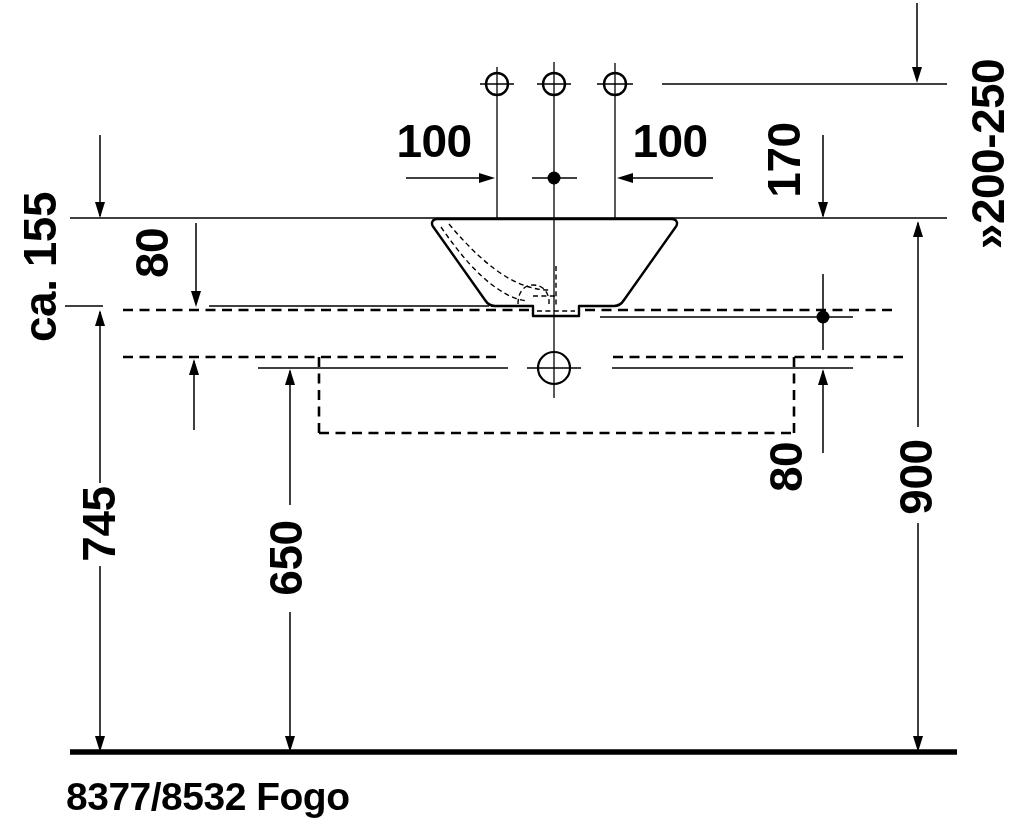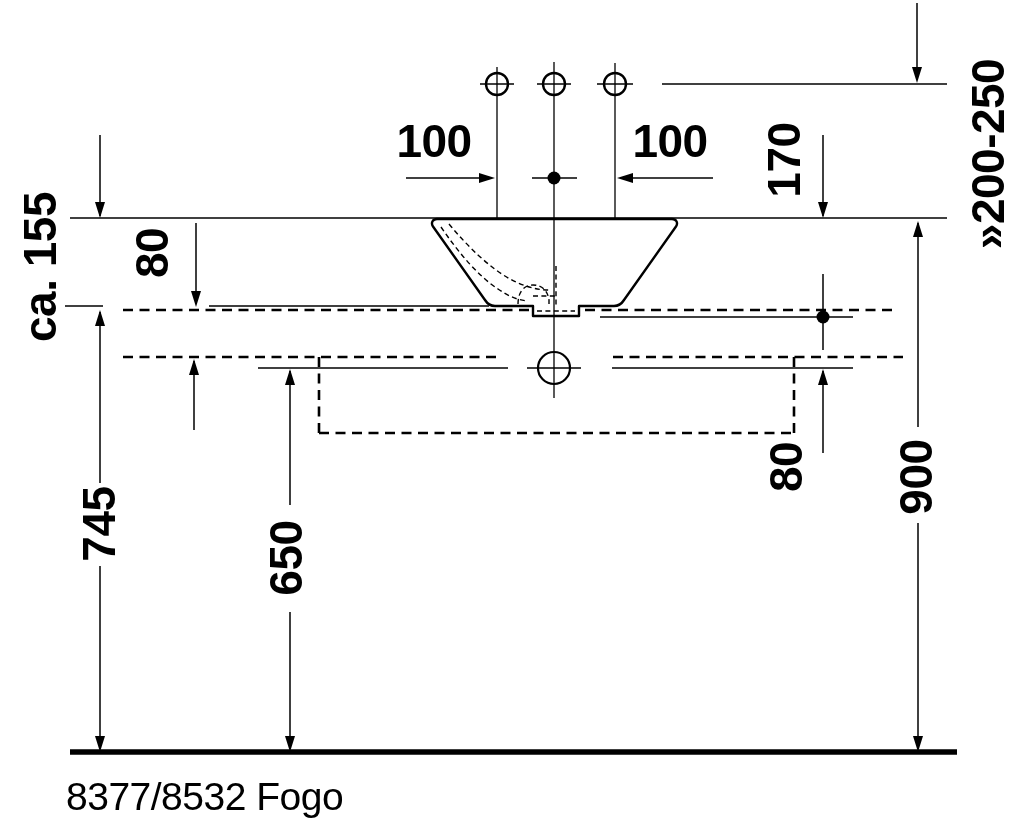--- a/index.html
+++ b/index.html
@@ -8,21 +8,21 @@
     font-family:"Liberation Sans","DejaVu Sans",sans-serif;overflow:hidden;
   }
   #drawing-svg{position:absolute;left:0;top:0;}
   .dim-label{
     position:absolute;font-weight:bold;font-size:46px;color:#000;
     white-space:nowrap;line-height:1;letter-spacing:-0.5px;
     transform:translate(-50%,-50%);
   }
   .dim-label.rot{transform:translate(-50%,-50%) rotate(-90deg);}
   .drawing-title{
-    position:absolute;left:66px;top:777px;font-weight:normal;font-size:39px;
+    position:absolute;left:66px;top:777px;font-weight:bold;font-size:39px;
     color:#000;white-space:nowrap;line-height:1;letter-spacing:-0.5px;
   }
 </style>
 </head>
 <body>
 
 <div id="stage">
 
   <svg id="drawing-svg" width="1021" height="825" viewBox="0 0 1021 825" fill="none" stroke="#000" stroke-width="1.6">
 

